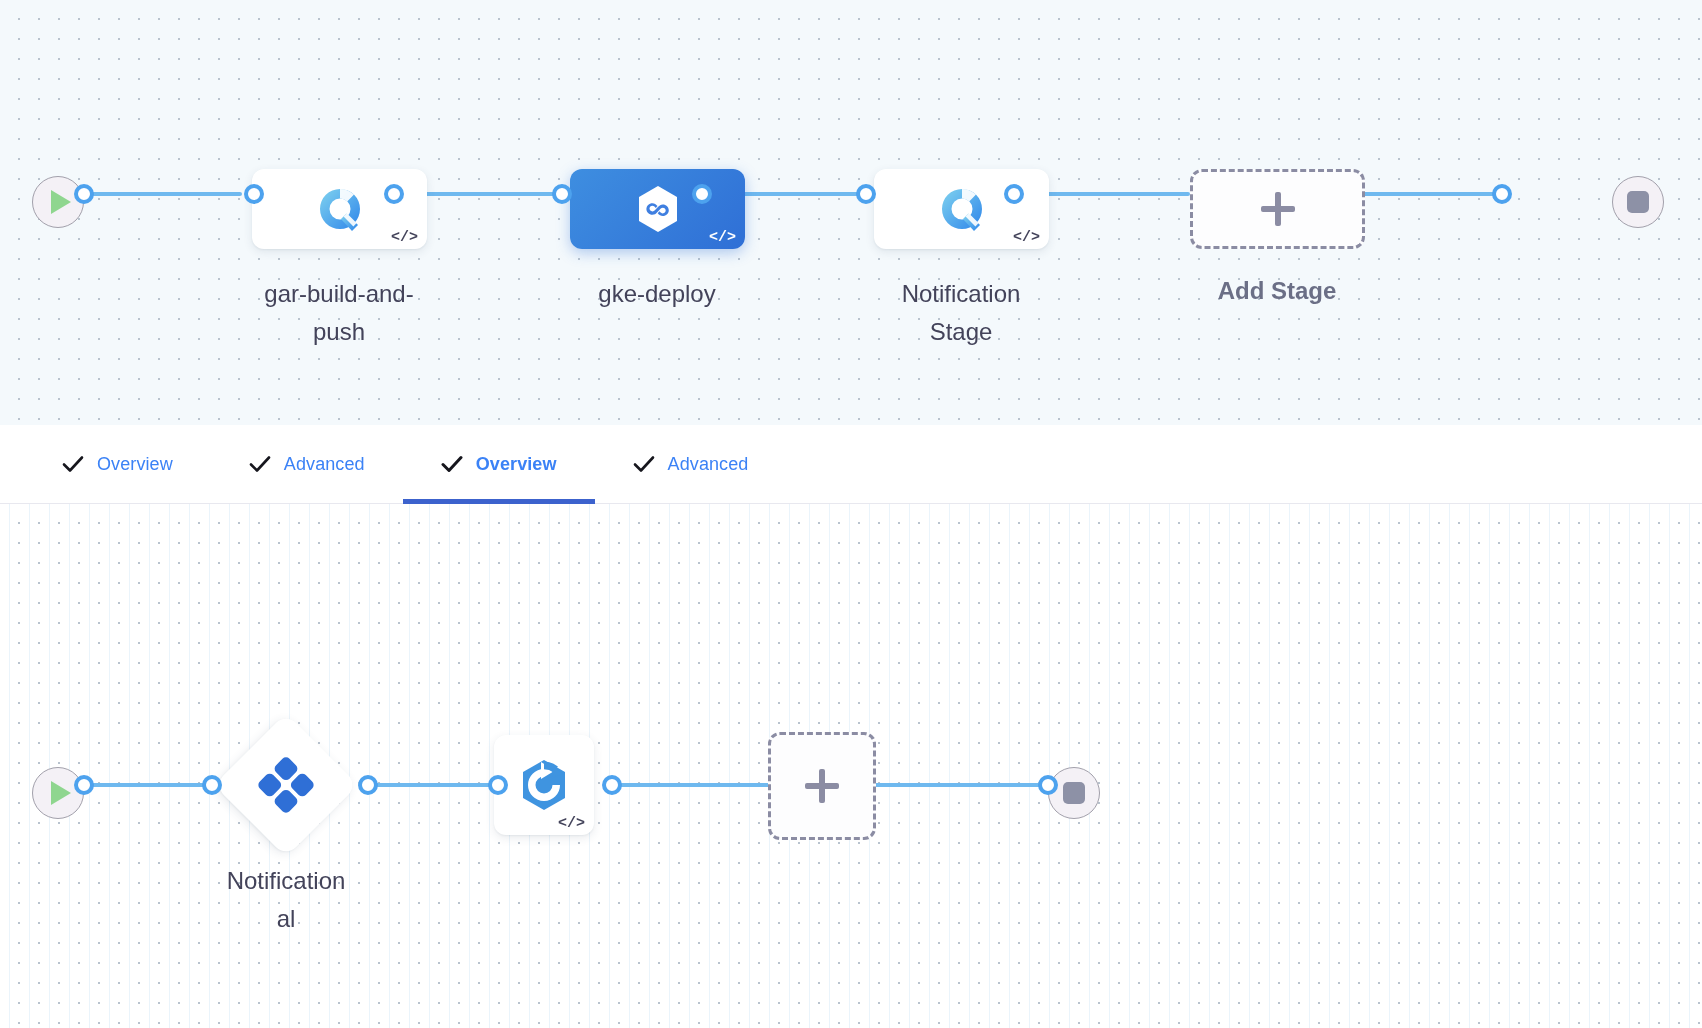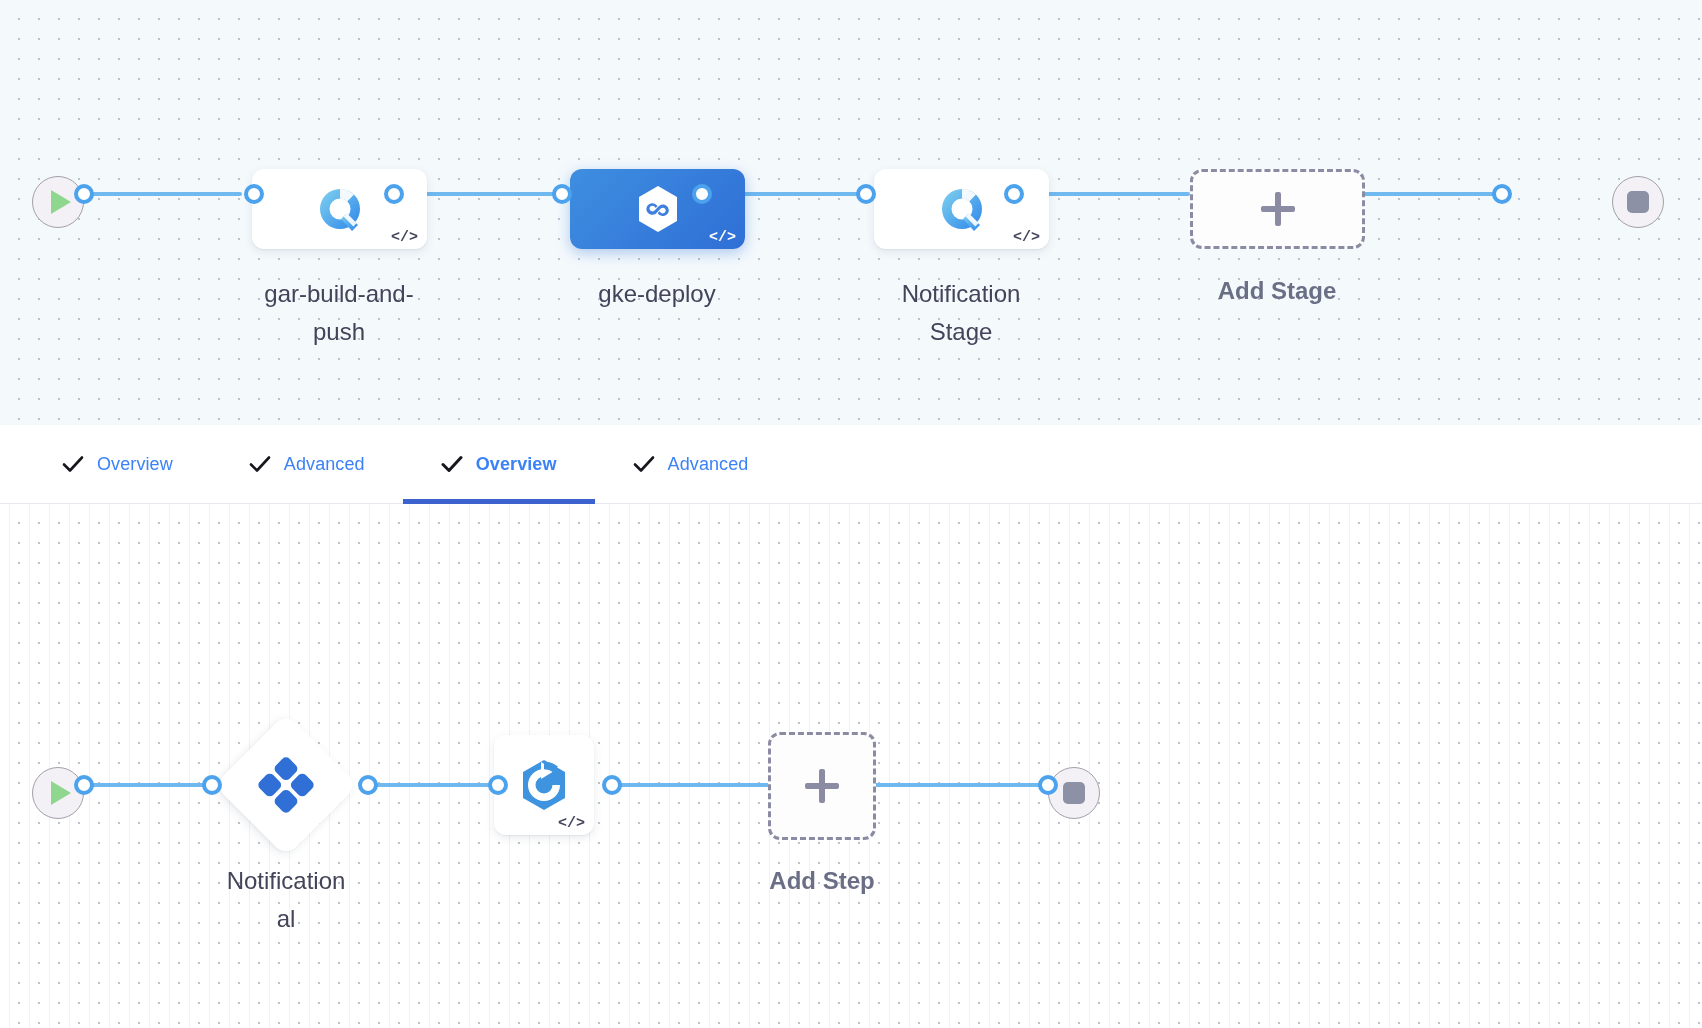--- a/index.html
+++ b/index.html
@@ -394,21 +394,20 @@
         </svg>
       </span>
       <span class="codetag">&lt;/&gt;</span>
     </div>
     <div class="port" style="left:488px; top:271px;"></div>
     <div class="port" style="left:602px; top:271px;"></div>
 
     <div class="node-add" style="left:768px; top:228px; width:108px; height:108px;">
       <span class="plus"></span>
     </div>
-    <div class="caption muted" style="left:702px; top:358px; width:240px;">Add Step</div>
 
     <div class="port" style="left:1038px; top:271px;"></div>
     <div class="terminal" style="left:1048px; top:263px;">
       <span class="stop-sq"></span>
     </div>
   </div>
 
 </div>
 
 </body></html>

